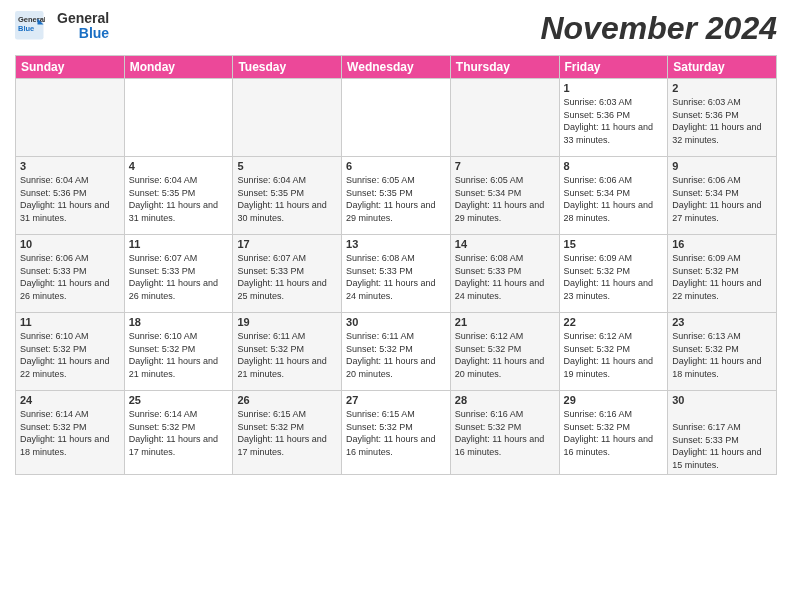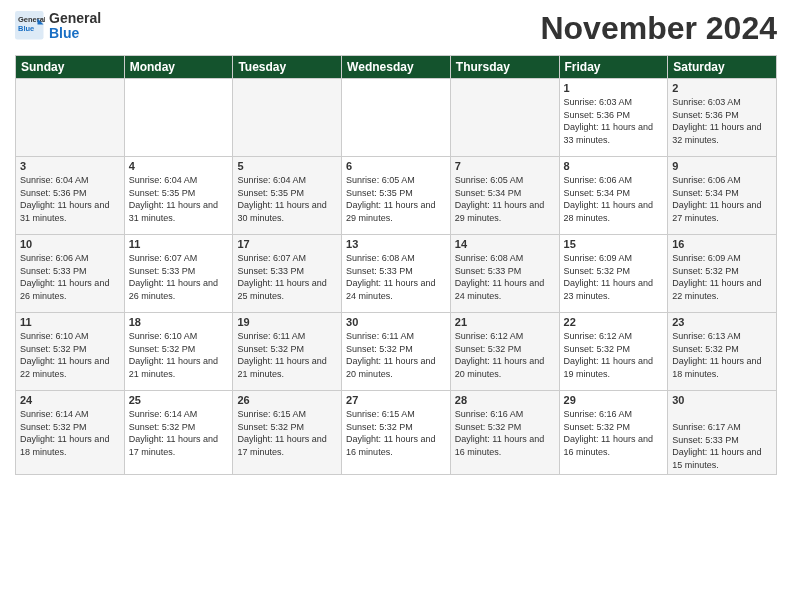--- a/index.html
+++ b/index.html
@@ -17,45 +17,47 @@
     }
     .header {
       display: flex;
       justify-content: space-between;
       align-items: flex-start;
       margin-bottom: 8px;
     }
     .logo {
       display: flex;
       align-items: center;
-      gap: 4px;
+      gap: 12px;
+      text-align: right;
     }
     .logo-icon {
       width: 30px;
       height: 30px;
     }
     .title-section {
       text-align: right;
     }
     .month-year {
       font-size: 32px;
       font-weight: bold;
       color: #333;
+      font-style: italic;
     }
     .location {
       font-size: 16px;
       color: #555;
     }
     table {
       width: 100%;
       border-collapse: collapse;
       table-layout: fixed;
     }
     th {
-      background-color: #14532d;
+      background-color: #ec4899;
       color: white;
       text-align: left;
       padding: 4px 5px;
       font-size: 12px;
       border: 1px solid #ccc;
     }
     td {
       border: 1px solid #ccc;
       vertical-align: top;
       padding: 3px 4px;

